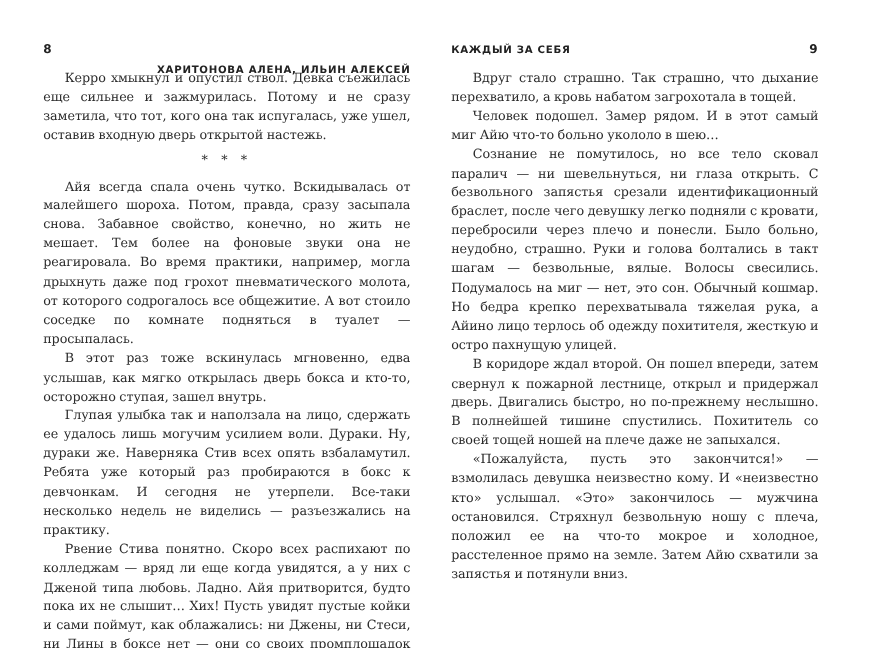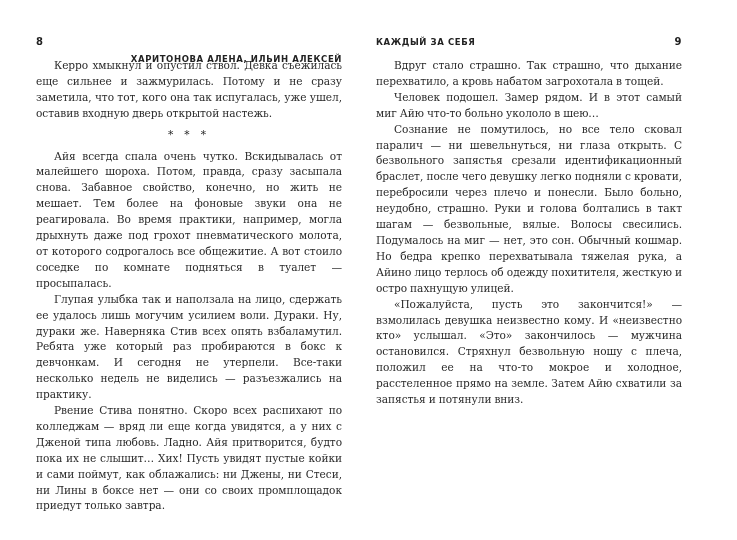--- a/index.html
+++ b/index.html
@@ -35,31 +35,33 @@
 
 <div class="page page-left">
   <div class="running-head">
     <span class="folio">8</span>
     <span class="title">Харитонова Алена, Ильин Алексей</span>
   </div>
   <div class="body-text">
     <p>Керро хмыкнул и опустил ствол. Девка съежилась еще сильнее и зажмурилась. Потому и не сразу заметила, что тот, кого она так испугалась, уже ушел, оставив входную дверь открытой настежь.</p>
     <p class="scene-break">* * *</p>
     <p>Айя всегда спала очень чутко. Вскидывалась от малейшего шороха. Потом, правда, сразу засыпала снова. Забавное свойство, конечно, но жить не мешает. Тем более на фоновые звуки она не реагировала. Во время практики, например, могла дрыхнуть даже под грохот пневматического молота, от которого содрогалось все общежитие. А вот стоило соседке по комнате подняться в туалет — просыпалась.</p>
+    <p>В этот раз тоже вскинулась мгновенно, едва услышав, как мягко открылась дверь бокса и кто-то, осторожно ступая, зашел внутрь.</p>
     <p>Глупая улыбка так и наползала на лицо, сдержать ее удалось лишь могучим усилием воли. Дураки. Ну, дураки же. Наверняка Стив всех опять взбаламутил. Ребята уже который раз пробираются в бокс к девчонкам. И сегодня не утерпели. Все-таки несколько недель не виделись — разъезжались на практику.</p>
     <p>Рвение Стива понятно. Скоро всех распихают по колледжам — вряд ли еще когда увидятся, а у них с Дженой типа любовь. Ладно. Айя притворится, будто пока их не слышит… Хих! Пусть увидят пустые койки и сами поймут, как облажались: ни Джены, ни Стеси, ни Лины в боксе нет — они со своих промплощадок приедут только завтра.</p>
 
   </div>
 </div>
 
 <div class="page page-right">
   <div class="running-head">
     <span class="title">Каждый за себя</span>
     <span class="folio">9</span>
   </div>
   <div class="body-text">
     <p>Вдруг стало страшно. Так страшно, что дыхание перехватило, а кровь набатом загрохотала в тощей.</p>
     <p>Человек подошел. Замер рядом. И в этот самый миг Айю что-то больно укололо в шею…</p>
     <p>Сознание не помутилось, но все тело сковал паралич — ни шевельнуться, ни глаза открыть. С безвольного запястья срезали идентификационный браслет, после чего девушку легко подняли с кровати, перебросили через плечо и понесли. Было больно, неудобно, страшно. Руки и голова болтались в такт шагам — безвольные, вялые. Волосы свесились. Подумалось на миг — нет, это сон. Обычный кошмар. Но бедра крепко перехватывала тяжелая рука, а Айино лицо терлось об одежду похитителя, жесткую и остро пахнущую улицей.</p>
+    <p>В коридоре ждал второй. Он пошел впереди, затем свернул к пожарной лестнице, открыл и придержал дверь. Двигались быстро, но по-прежнему неслышно. В полнейшей тишине спустились. Похититель со своей тощей ношей на плече даже не запыхался.</p>
     <p>«Пожалуйста, пусть это закончится!» — взмолилась девушка неизвестно кому. И «неизвестно кто» услышал. «Это» закончилось — мужчина остановился. Стряхнул безвольную ношу с плеча, положил ее на что-то мокрое и холодное, расстеленное прямо на земле. Затем Айю схватили за запястья и потянули вниз.</p>
 
   </div>
 </div>
 
 </body></html>

